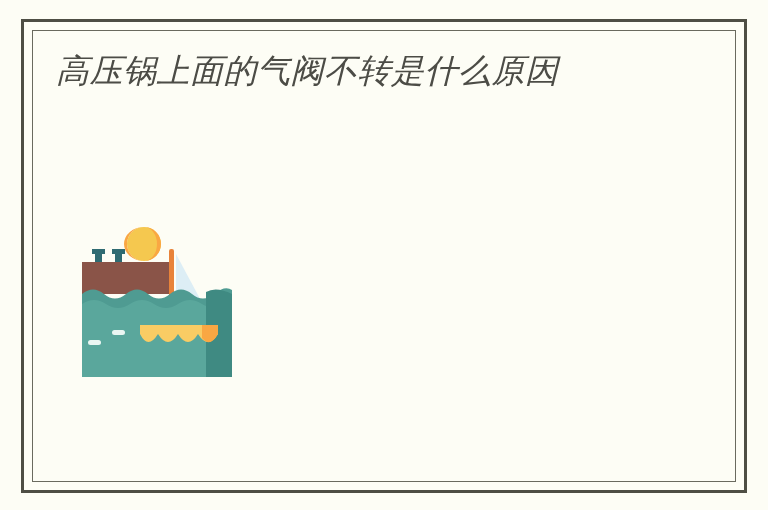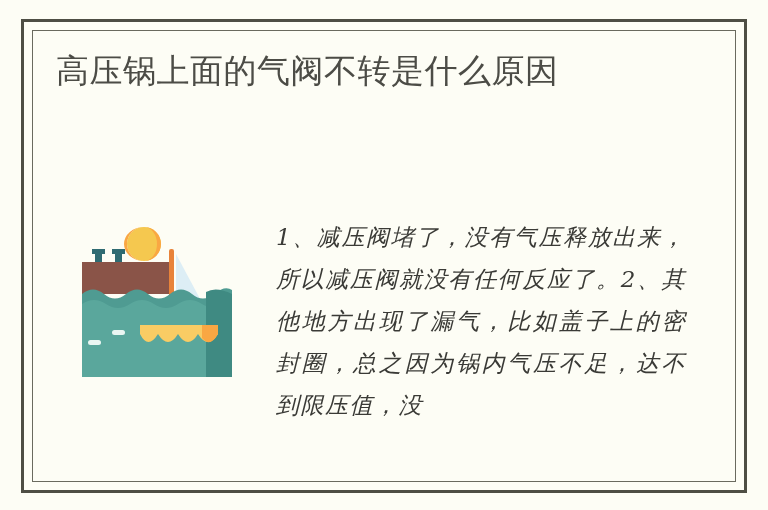--- a/index.html
+++ b/index.html
@@ -57,20 +57,21 @@
   #title {
     font-family: "Liberation Sans", "DejaVu Sans", sans-serif;
     font-size: 33px;
     line-height: 46px;
     color: #4c4c46;
     letter-spacing: 0.5px;
     margin: 0;
     padding: 0 0 0 2px;
     width: 600px;
     font-weight: 400;
+    font-style: italic;
   }
 
   #body-row {
     position: absolute;
     left: 0;
     top: 168px;
     right: 0;
     display: flex;
     align-items: flex-start;
   }
@@ -184,20 +185,19 @@
 
             <path d="M58 103 L136 103 L136 112
                      q-10 16 -20 0 q-10 16 -20 0 q-10 16 -20 0 q-10 16 -18 0 Z" fill="#f9cc64"></path>
             <path d="M120 103 L136 103 L136 112 q-8 14 -16 4 Z" fill="#f9a743"></path>
 
             <rect x="6" y="118" width="13" height="5" rx="2.5" fill="#eaf6f2"></rect>
             <rect x="30" y="108" width="13" height="5" rx="2.5" fill="#eaf6f2"></rect>
           </svg>
         </div>
 
-        <p id="article">1、减压阀堵了，没有气压释放出来，所以减压阀就没有任何反应了。2、其他地方出现了漏气，比如盖子上的密封圈，总之因为锅内气压不足，达不到限压值，没</p>
 
       </div>
     </div>
   </div>
 
 
 </div>
 
 </body></html>

